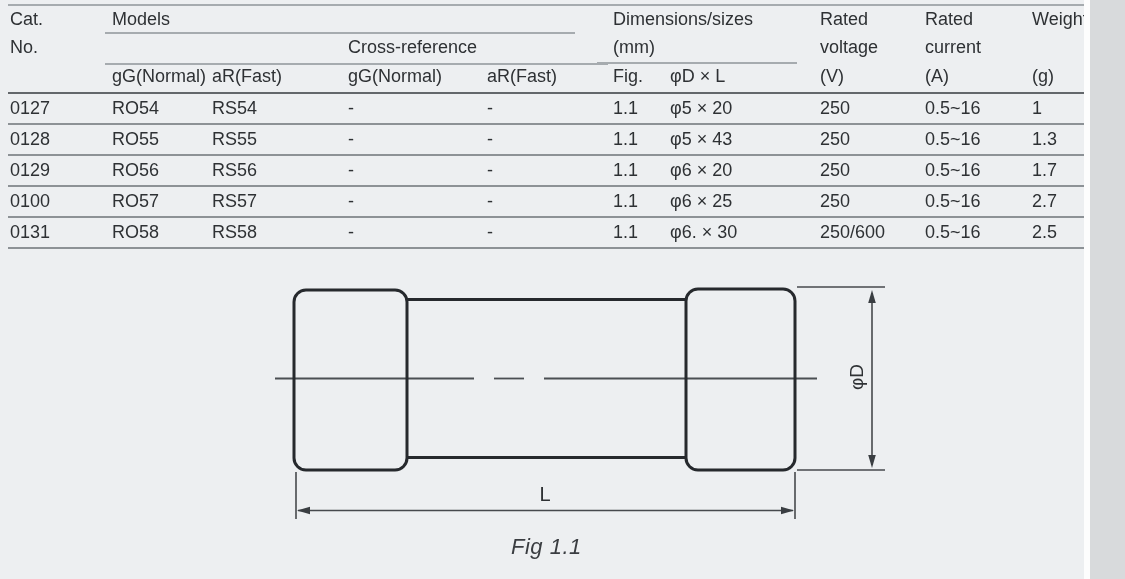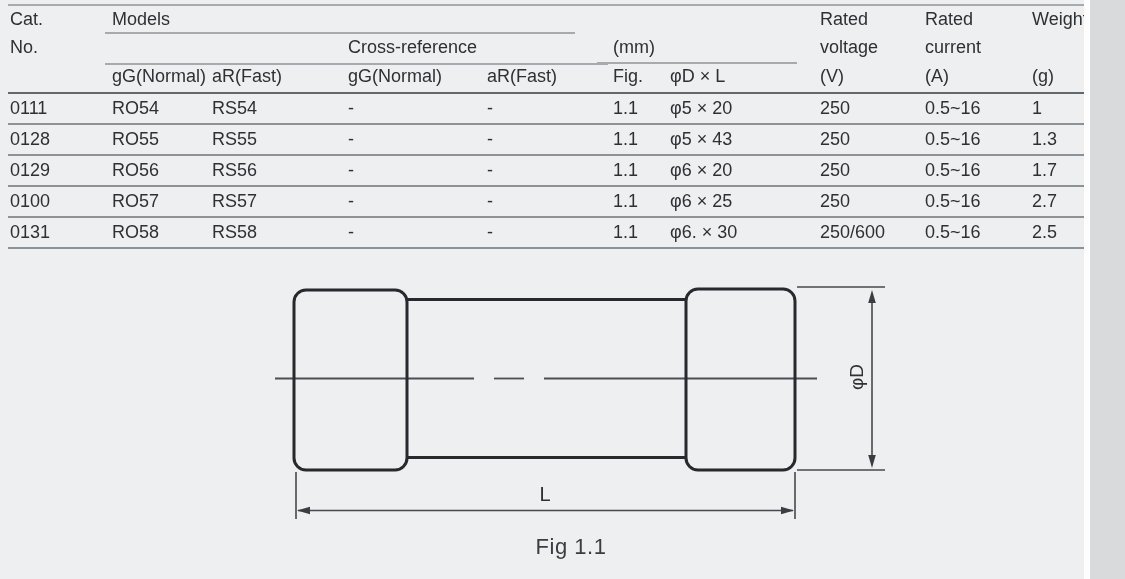--- a/index.html
+++ b/index.html
@@ -15,22 +15,22 @@
   .c-ar2{left:487px}.c-fig{left:613px}.c-dxl{left:670px}.c-v{left:820px}
   .c-a{left:925px}.c-g{left:1032px}
   
   .h1{top:9px}.h2{top:37px}.h3{top:66px}
   
   .r0{top:98px}.r1{top:129px}.r2{top:160px}.r3{top:191px}.r4{top:222px}
   .hline{position:absolute;height:2px;background:#8d9296;}
   .rule-light{background:#a6abaf;height:2px;}
   .rule-dark{background:#63676b;}
   .caption{
-    position:absolute;left:511px;top:534px;width:120px;text-align:center;
-    font-size:22px;letter-spacing:.5px;color:#3a3d41;
+    position:absolute;left:511px;top:534px;width:120px;
+    font-size:22px;letter-spacing:.5px;color:#3a3d41;font-style:italic;
   }
   .white-strip{position:absolute;right:0;top:0;width:6px;height:100%;background:#fdfdfd;}
   svg{position:absolute;}
   svg text{font-family:"Liberation Sans","DejaVu Sans",sans-serif;fill:#2e3134;}
 </style>
 </head>
 <body>
 
 <div class="canvas">
 
@@ -40,41 +40,42 @@
   <div class="hline rule-light" style="left:597px;top:62px;width:200px;"></div>
   <div class="hline rule-dark" style="left:8px;top:92px;width:1108px;"></div>
   <div class="hline" style="left:8px;top:123px;width:1108px;"></div>
   <div class="hline" style="left:8px;top:154px;width:1108px;"></div>
   <div class="hline" style="left:8px;top:185px;width:1108px;"></div>
   <div class="hline" style="left:8px;top:216px;width:1108px;"></div>
   <div class="hline" style="left:8px;top:247px;width:1108px;"></div>
 
   <span class="t h1 c-cat">Cat.</span>
   <span class="t h1 c-gg1">Models</span>
+  <span class="t h1 c-fig">Dimensions/sizes</span>
   <span class="t h1 c-v">Rated</span>
   <span class="t h1 c-a">Rated</span>
   <span class="t h1 c-g">Weight</span>
 
   <span class="t h2 c-cat">No.</span>
   <span class="t h2 c-gg2">Cross-reference</span>
   <span class="t h2 c-fig">(mm)</span>
   <span class="t h2 c-v">voltage</span>
   <span class="t h2 c-a">current</span>
 
   <span class="t h3 c-gg1">gG(Normal)</span>
   <span class="t h3 c-ar1">aR(Fast)</span>
   <span class="t h3 c-gg2">gG(Normal)</span>
   <span class="t h3 c-ar2">aR(Fast)</span>
   <span class="t h3 c-fig">Fig.</span>
   <span class="t h3 c-dxl">φD × L</span>
   <span class="t h3 c-v">(V)</span>
   <span class="t h3 c-a">(A)</span>
   <span class="t h3 c-g">(g)</span>
 
-  <span class="t r0 c-cat">0111</span>
+  <span class="t r0 c-cat">0127</span>
   <span class="t r0 c-gg1">RO54</span>
   <span class="t r0 c-ar1">RS54</span>
   <span class="t r0 c-gg2">-</span>
   <span class="t r0 c-ar2">-</span>
   <span class="t r0 c-fig">1.1</span>
   <span class="t r0 c-dxl">φ5 × 20</span>
   <span class="t r0 c-v">250</span>
   <span class="t r0 c-a">0.5~16</span>
   <span class="t r0 c-g">1</span>
 

